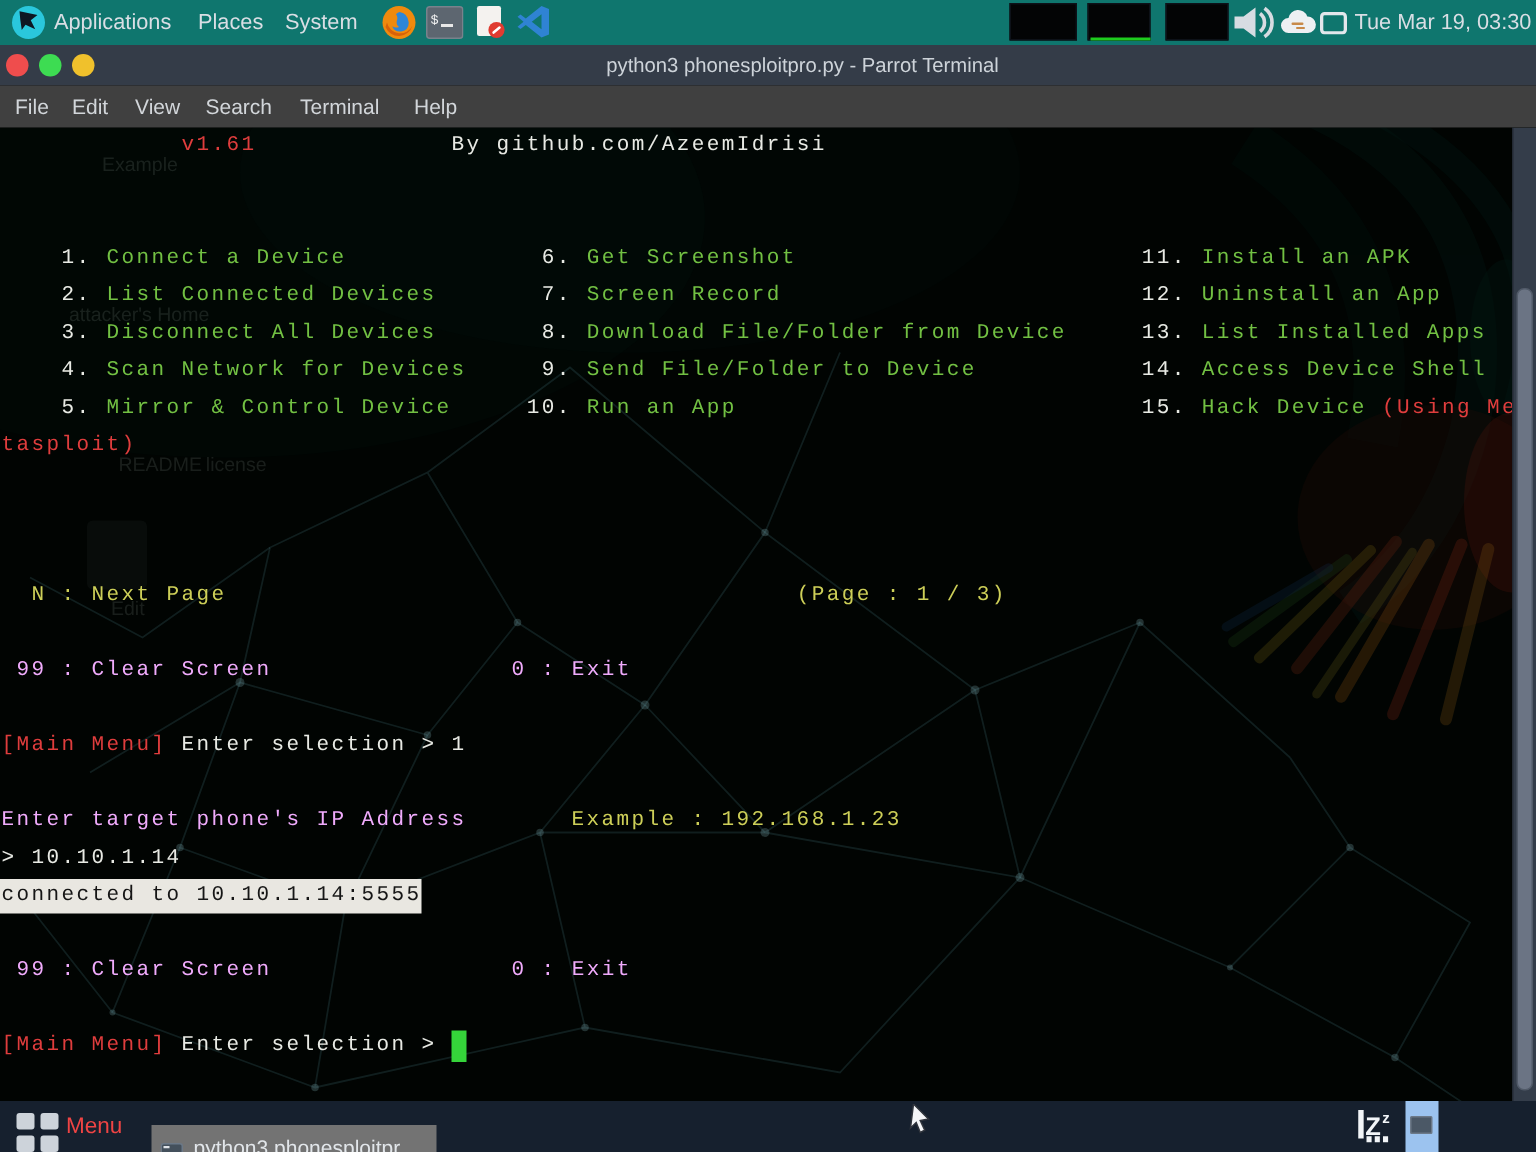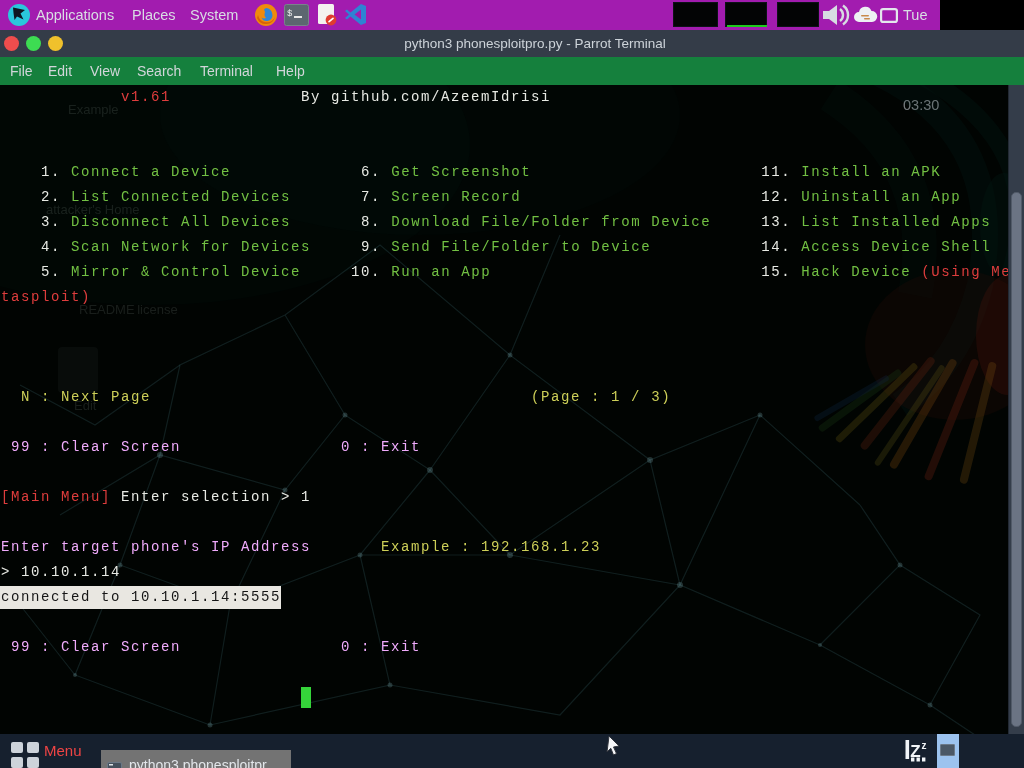--- a/index.html
+++ b/index.html
@@ -1,29 +1,29 @@
 <!DOCTYPE html>
 <html><head><meta charset="utf-8">
 <style>
 * { margin:0; padding:0; box-sizing:border-box; }
 html,body { width:1024px; height:768px; overflow:hidden; background:#000; font-family:"Liberation Sans",sans-serif; }
 #screen { position:absolute; left:0; top:0; width:1024px; height:768px; overflow:hidden; }
 
 
-#panel { position:absolute; left:0; top:0; width:940px; height:30px; background:#a21caf; }
+#panel { position:absolute; left:0; top:0; width:1024px; height:30px; background:#0f766e; }
 #panel .mi { position:absolute; top:0; height:30px; line-height:30px; color:#d9dee4; font-size:14.5px; }
 .wsbox { position:absolute; top:2px; width:42px; height:25px; background:#030405; border:1px solid #0d1118; }
 
 
 #titlebar { position:absolute; left:0; top:30px; width:1024px; height:27px; background:#343c48; }
 .tbtn { position:absolute; top:6px; width:15px; height:15px; border-radius:50%; }
 #title { position:absolute; top:0; left:0; width:1070px; text-align:center; line-height:27px; color:#cdd3d9; font-size:13.5px; }
 
 
-#menubar { position:absolute; left:0; top:57px; width:1024px; height:28px; background:#15803d; }
+#menubar { position:absolute; left:0; top:57px; width:1024px; height:28px; background:#404040; }
 #menubar span { position:absolute; top:0; line-height:28px; color:#d2d6da; font-size:14px; }
 
 
 #term { position:absolute; left:0; top:85px; width:1024px; height:649px; background:#020503; overflow:hidden; }
 .row { position:absolute; left:1px; margin:0; font-family:"Liberation Mono",monospace; font-size:14px; letter-spacing:1.6px; line-height:25px; height:25px; white-space:pre; color:#e8eae4; z-index:5; }
 .r { color:#df3d3d; }
 .g { color:#72c043; }
 .c { color:#f0abfc; }
 .y { color:#cdcf58; }
 .w { color:#e8eae4; }
@@ -123,20 +123,21 @@
 <pre class="row" style="top:150px">    <span class="w">4.</span> <span class="g">Scan Network for Devices</span>     <span class="w">9.</span> <span class="g">Send File/Folder to Device</span>           <span class="w">14.</span> <span class="g">Access Device Shell</span></pre>
 <pre class="row" style="top:175px">    <span class="w">5.</span> <span class="g">Mirror &amp; Control Device</span>     <span class="w">10.</span> <span class="g">Run an App</span>                           <span class="w">15.</span> <span class="g">Hack Device </span><span class="r">(Using Me</span></pre>
 <pre class="row" style="top:200px"><span class="r">tasploit)</span></pre>
 <pre class="row" style="top:300px">  <span class="y">N : Next Page</span>                                      <span class="y">(Page : 1 / 3)</span></pre>
 <pre class="row" style="top:350px"> <span class="c">99 : Clear Screen</span>                <span class="c">0 : Exit</span></pre>
 <pre class="row" style="top:400px"><span class="r">[Main Menu]</span> <span class="w">Enter selection &gt; 1</span></pre>
 <pre class="row" style="top:450px"><span class="c">Enter target phone's IP Address</span>       <span class="y">Example : 192.168.1.23</span></pre>
 <pre class="row" style="top:475px"><span class="w">&gt; 10.10.1.14</span></pre>
 <pre class="row" style="top:500px"><span class="k">connected to 10.10.1.14:5555</span></pre>
 <pre class="row" style="top:550px"> <span class="c">99 : Clear Screen</span>                <span class="c">0 : Exit</span></pre>
+<pre class="row" style="top:600px"><span class="r">[Main Menu]</span> <span class="w">Enter selection &gt; </span></pre>
     <div id="cursor"></div>
     <div id="sbtrack">
         <div id="sbthumb"></div>
       </div>
   </div>
 
   <div id="panel">
     <svg width="24" height="24" style="position:absolute;left:7px;top:3px" viewBox="0 0 24 24">
       <circle cx="12" cy="12" r="11" fill="#2ac7dc"></circle>
       <path d="M6 4.5 L18 7 L13.5 10.5 L16.5 16.5 L10 13.5 L7.5 17 L6.5 10 Z" fill="#0e1622"></path>

